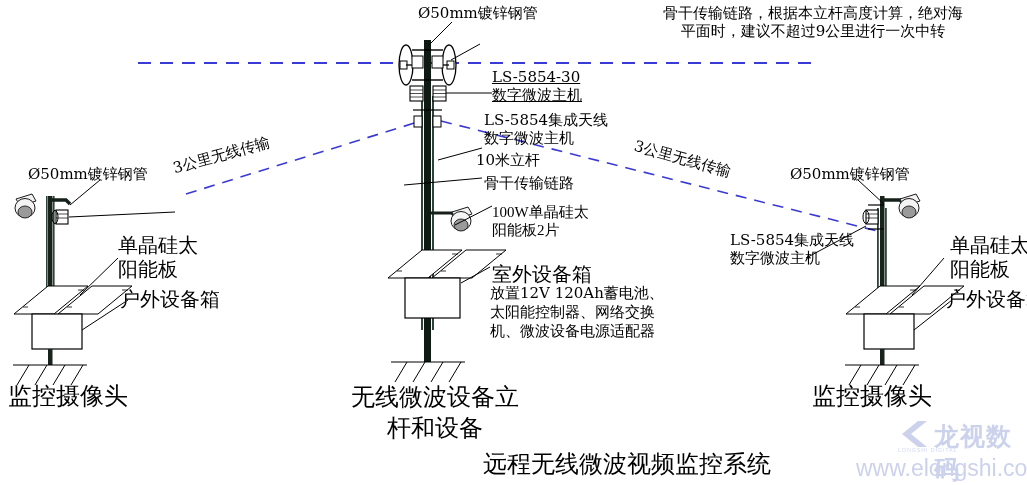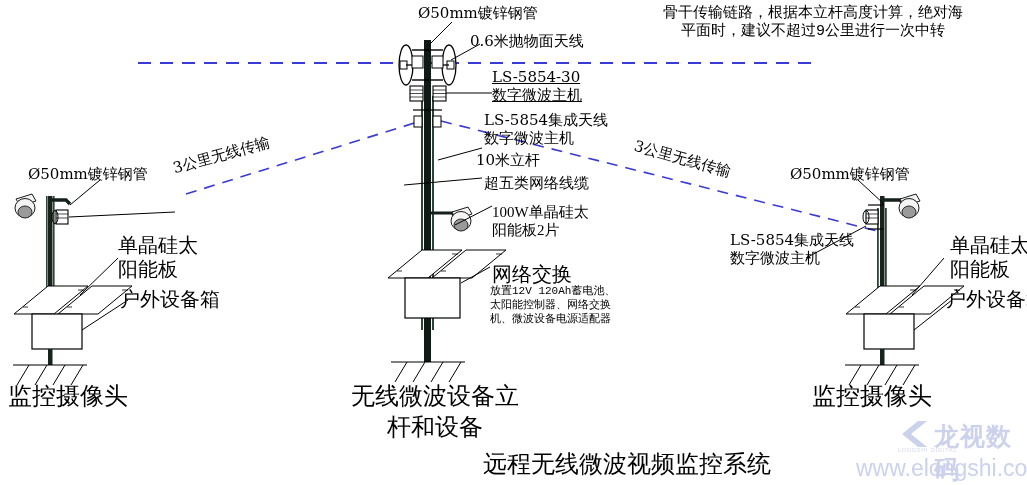--- a/index.html
+++ b/index.html
@@ -5,22 +5,22 @@
   html,body{margin:0;padding:0;background:#ffffff;}
   body{width:1027px;height:485px;position:relative;overflow:hidden;
        font-family:"Liberation Serif","DejaVu Serif",serif;color:#000;}
   .stage{position:absolute;left:0;top:0;width:1027px;height:485px;}
   svg.art{position:absolute;left:0;top:0;width:1027px;height:485px;}
   .lbl{position:absolute;white-space:pre;line-height:1.18;color:#000;}
   .cn{font-family:"DejaVu Serif","Liberation Serif",serif;}
   .s15{font-size:15px;}
   .s16{font-size:20px;}
   .s20{font-size:24px;}
-  .s10{font-size:11px;font-family:Liberation Mono, monospace;}
-  .ctr{text-align:center;font-family:Liberation Mono, monospace;}
+  .s10{font-size:15px;}
+  .ctr{text-align:center;}
   .rot-l{transform:rotate(-15.5deg);transform-origin:left bottom;}
   .rot-r{transform:rotate(15.5deg);transform-origin:left bottom;}
   .wm{position:absolute;color:#c9cfeb;font-family:"Liberation Sans","DejaVu Sans",sans-serif;}
   .wm-cn{font-weight:bold;font-size:25px;letter-spacing:1px;
          font-family:"DejaVu Serif","Liberation Serif",serif;color:#ccd2ec;}
   .wm-url{font-size:23px;color:#ccd2ec;}
   .wm-sub{font-size:5.5px;color:#d3d8ee;letter-spacing:.8px;}
 </style>
 </head>
 <body>
@@ -146,30 +146,29 @@
       <line x1="866" y1="226" x2="806" y2="258" stroke="#000" stroke-width="1"></line>
       <line x1="912" y1="295" x2="944" y2="258" stroke="#000" stroke-width="1"></line>
       <line x1="914" y1="330" x2="952" y2="300" stroke="#000" stroke-width="1"></line>
     </g>
   </svg>
 
   <div class="lbl cn s15 ctr" style="left:608px;top:5px;width:410px;">骨干传输链路，根据本立杆高度计算，绝对海
 平面时，建议不超过9公里进行一次中转</div>
 
   <div class="lbl cn s15" style="left:418px;top:5px;">Ø50mm镀锌钢管</div>
-  <div class="lbl cn s15" style="left:470px;top:33px;">0.6米抛物面天线</div>
   <div class="lbl cn s15" style="left:492px;top:69px;text-decoration:underline;">LS-5854-30
 数字微波主机</div>
   <div class="lbl cn s15" style="left:484px;top:112px;">LS-5854集成天线
 数字微波主机</div>
   <div class="lbl cn s15" style="left:476px;top:152px;">10米立杆</div>
-  <div class="lbl cn s15" style="left:484px;top:175px;">超五类网络线缆</div>
+  <div class="lbl cn s15" style="left:484px;top:175px;">骨干传输链路</div>
   <div class="lbl cn s15" style="left:492px;top:204px;font-family:Liberation Serif, serif;">100W单晶硅太
 阳能板2片</div>
-  <div class="lbl cn s16" style="left:492px;top:263px;">网络交换</div>
+  <div class="lbl cn s16" style="left:492px;top:263px;">室外设备箱</div>
   <div class="lbl cn s10" style="left:490px;top:284px;line-height:1.28;">放置12V 120Ah蓄电池、
 太阳能控制器、网络交换
 机、微波设备电源适配器</div>
 
   <div class="lbl cn s15 rot-l" style="left:176px;top:160px;">3公里无线传输</div>
   <div class="lbl cn s15 rot-r" style="left:632px;top:137px;">3公里无线传输</div>
 
   <div class="lbl cn s15" style="left:28px;top:166px;">Ø50mm镀锌钢管</div>
   <div class="lbl cn s16" style="left:118px;top:234px;">单晶硅太
 阳能板</div>

